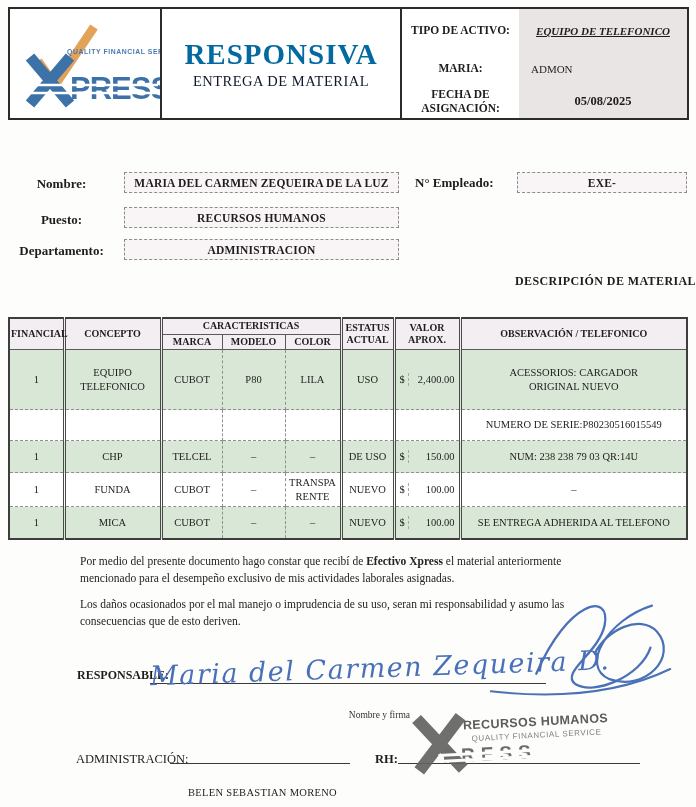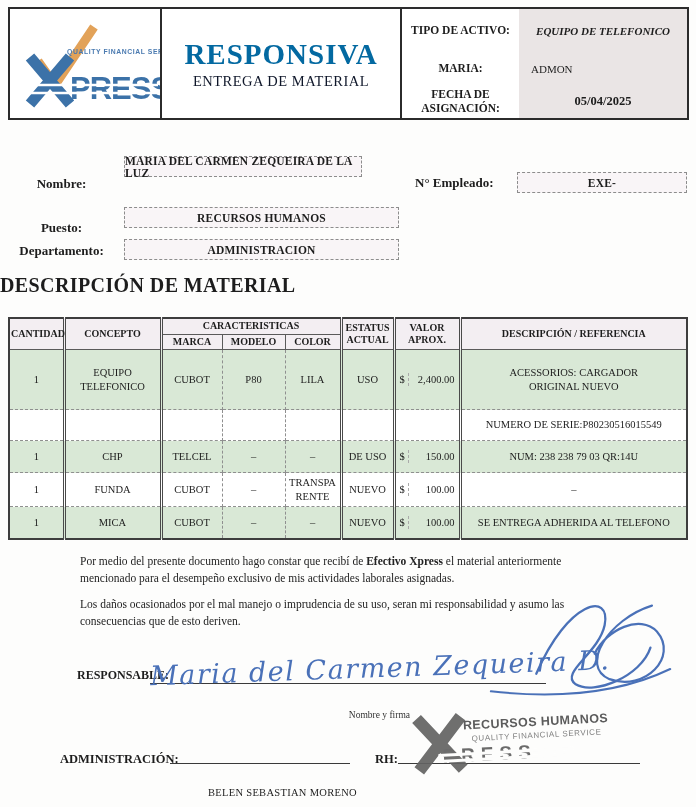--- a/index.html
+++ b/index.html
@@ -11,35 +11,35 @@
   .logo-box{width:152px;border-right:2px solid #2b2b2b;box-sizing:border-box;position:relative;}
   .title-box{width:240px;border-right:2px solid #2b2b2b;box-sizing:border-box;display:flex;flex-direction:column;align-items:center;justify-content:center;}
   .doc-title{font-size:29px;font-weight:bold;letter-spacing:1px;color:#0369a1;}
   .doc-subtitle{font-size:14.5px;margin-top:2px;letter-spacing:.5px;color:#0f172a;}
   .meta-box{flex:1;display:flex;box-sizing:border-box;}
   .meta-labels{width:117px;display:flex;flex-direction:column;}
   .meta-values{flex:1;background:#eae5e5;display:flex;flex-direction:column;}
   .m-row{display:flex;align-items:center;justify-content:center;text-align:center;box-sizing:border-box;}
   .m-r1{height:44px;} .m-r2{height:32px;} .m-r3{height:33px;}
   .m-label{font-weight:bold;font-size:11.5px;line-height:1.2;}
-  .v-tipo{font-style:italic;font-weight:bold;font-size:11px;}
+  .v-tipo{font-style:italic;font-weight:bold;text-decoration:underline;font-size:11px;}
   .v-folio{justify-content:flex-start;padding-left:12px;font-size:11px;}
   .v-fecha{font-weight:bold;font-size:12.5px;}
 
   
   .fld-label{position:absolute;font-weight:bold;font-size:13px;text-align:center;width:103px;left:10px;}
   .fld-box{position:absolute;box-sizing:border-box;border:1.5px dashed #8d8d8d;background:#f9f5f7;
            display:flex;align-items:center;justify-content:center;font-weight:bold;font-size:11.5px;letter-spacing:.2px;}
-  .b-nombre{left:124px;top:156px;width:238px;height:21px;}
+  .b-nombre{left:124px;top:172px;width:275px;height:21px;text-align:right;}
   .b-puesto{left:124px;top:207px;width:275px;height:21px;}
   .b-depto{left:124px;top:239px;width:275px;height:21px;}
   .lbl-emp{position:absolute;left:415px;top:175px;font-weight:bold;font-size:13px;}
   .b-emp{left:517px;top:172px;width:170px;height:21px;}
 
-  .section-title{position:absolute;left:0;top:274px;width:100%;text-align:left;font-weight:bold;font-size:20px;letter-spacing:.4px;}
+  .section-title{position:absolute;left:0;top:274px;width:100%;text-align:right;font-weight:bold;font-size:12px;letter-spacing:.4px;}
 
   
   .mat-table{position:absolute;left:8px;top:317px;width:680px;border-collapse:collapse;border:2px solid #3d3d3d;table-layout:fixed;background:#fff;}
   .mat-table th{border:1.5px solid #5a5a5a;background:#f3eef2;font-weight:bold;font-size:10px;padding:1px;line-height:1.25;}
   .mat-table td{border:1px dashed #8f8f8f;font-size:10.5px;text-align:center;padding:1px 2px;line-height:1.3;}
   .mat-table .maj{border-left:3px double #4a4a4a;}
   .mat-table tbody tr:first-child td{border-top:1.5px solid #555;}
   tr.green td{background:#d9e8d6;}
   tr.r1 td{height:43px;} tr.r2 td{height:28px;} tr.r3 td{height:29px;} tr.r4 td{height:31px;} tr.r5 td{height:29px;}
   td.valor{padding:0 4px;}
@@ -53,25 +53,25 @@
   .p1{top:553px;} .p2{top:596px;}
   .bold{font-weight:bold;}
 
   
   .resp-label{position:absolute;left:77px;top:668px;font-weight:bold;font-size:12px;}
   .sig-line{position:absolute;left:150px;top:669px;width:396px;height:14px;border-bottom:1.5px solid #3a3a3a;}
   .sig-caption{position:absolute;left:250px;top:710px;width:160px;text-align:right;font-size:9.5px;color:#333;}
   .sig-svg{position:absolute;left:138px;top:598px;pointer-events:none;}
 
   
-  .admin-label{position:absolute;left:60px;top:752px;font-weight:bold;font-size:12.5px;}
+  .admin-label{position:absolute;left:76px;top:752px;font-weight:normal;font-size:12.5px;}
   .admin-line{position:absolute;left:170px;top:749px;width:180px;height:14px;border-bottom:1.5px solid #3a3a3a;}
   .rh-label{position:absolute;left:375px;top:752px;font-weight:bold;font-size:12.5px;}
   .rh-line{position:absolute;left:398px;top:749px;width:242px;height:14px;border-bottom:1.5px solid #3a3a3a;}
-  .admin-name{position:absolute;left:208px;top:787px;font-size:10.5px;letter-spacing:.3px;}
+  .admin-name{position:absolute;left:188px;top:787px;font-size:10.5px;letter-spacing:.3px;}
 
   .stamp{position:absolute;left:408px;top:704px;width:210px;height:80px;transform:rotate(-3deg);opacity:.92;}
   .stamp-l1{position:absolute;left:56px;top:12px;font-family:"Liberation Sans",sans-serif;font-weight:bold;font-size:12.5px;color:#4f4f4f;letter-spacing:.4px;white-space:nowrap;}
   .stamp-l2{position:absolute;left:64px;top:28px;font-family:"Liberation Sans",sans-serif;font-size:8px;color:#757575;letter-spacing:.6px;white-space:nowrap;}
   .stamp-brand{position:absolute;left:34px;top:38px;font-family:"Liberation Sans",sans-serif;font-weight:bold;font-size:19px;color:#5f5f5f;letter-spacing:6px;white-space:nowrap;}
   .stamp-stripe{position:absolute;background:#fdfdfc;height:2.5px;}
   .ss1{left:30px;top:46px;width:135px;} .ss2{left:30px;top:52px;width:135px;}
 </style>
 </head>
 <body>
@@ -94,57 +94,57 @@
     </div>
     <div class="meta-box">
       <div class="meta-labels">
         <div class="m-row m-r1 m-label">TIPO DE ACTIVO:</div>
         <div class="m-row m-r2 m-label">MARIA:</div>
         <div class="m-row m-r3 m-label">FECHA DE ASIGNACIÓN:</div>
       </div>
       <div class="meta-values">
         <div class="m-row m-r1 v-tipo">EQUIPO DE TELEFONICO</div>
         <div class="m-row m-r2 v-folio">ADMON</div>
-        <div class="m-row m-r3 v-fecha">05/04/2025</div>
+        <div class="m-row m-r3 v-fecha">05/08/2025</div>
       </div>
     </div>
   </div>
 
   <div class="fld-label" style="top:176px;">Nombre:</div>
   <div class="fld-box b-nombre">MARIA DEL CARMEN ZEQUEIRA DE LA LUZ</div>
   <div class="lbl-emp">N° Empleado:</div>
   <div class="fld-box b-emp">EXE-</div>
 
-  <div class="fld-label" style="top:220px;">Puesto:</div>
+  <div class="fld-label" style="top:212px;">Puesto:</div>
   <div class="fld-box b-puesto">RECURSOS HUMANOS</div>
 
   <div class="fld-label" style="top:243px;">Departamento:</div>
   <div class="fld-box b-depto">ADMINISTRACION</div>
 
   <div class="section-title">DESCRIPCIÓN DE MATERIAL</div>
 
   <table class="mat-table">
     <colgroup>
       <col style="width:55px">
         <col style="width:97px">
         <col style="width:61px">
         <col style="width:63px">
       <col style="width:56px">
         <col style="width:53px">
         <col style="width:66px">
         <col>
     </colgroup>
     <thead>
       <tr>
-        <th rowspan="2">CANTIDAD</th>
+        <th rowspan="2">FINANCIAL</th>
         <th rowspan="2" class="maj">CONCEPTO</th>
         <th colspan="3" class="maj">CARACTERISTICAS</th>
         <th rowspan="2" class="maj">ESTATUS ACTUAL</th>
         <th rowspan="2" class="maj">VALOR APROX.</th>
-        <th rowspan="2" class="maj">DESCRIPCIÓN / REFERENCIA</th>
+        <th rowspan="2" class="maj">OBSERVACIÓN / TELEFONICO</th>
       </tr>
       <tr>
         <th class="maj">MARCA</th>
         <th>MODELO</th>
         <th>COLOR</th>
       </tr>
     </thead>
     <tbody>
       <tr class="green r1">
         <td>1</td>

